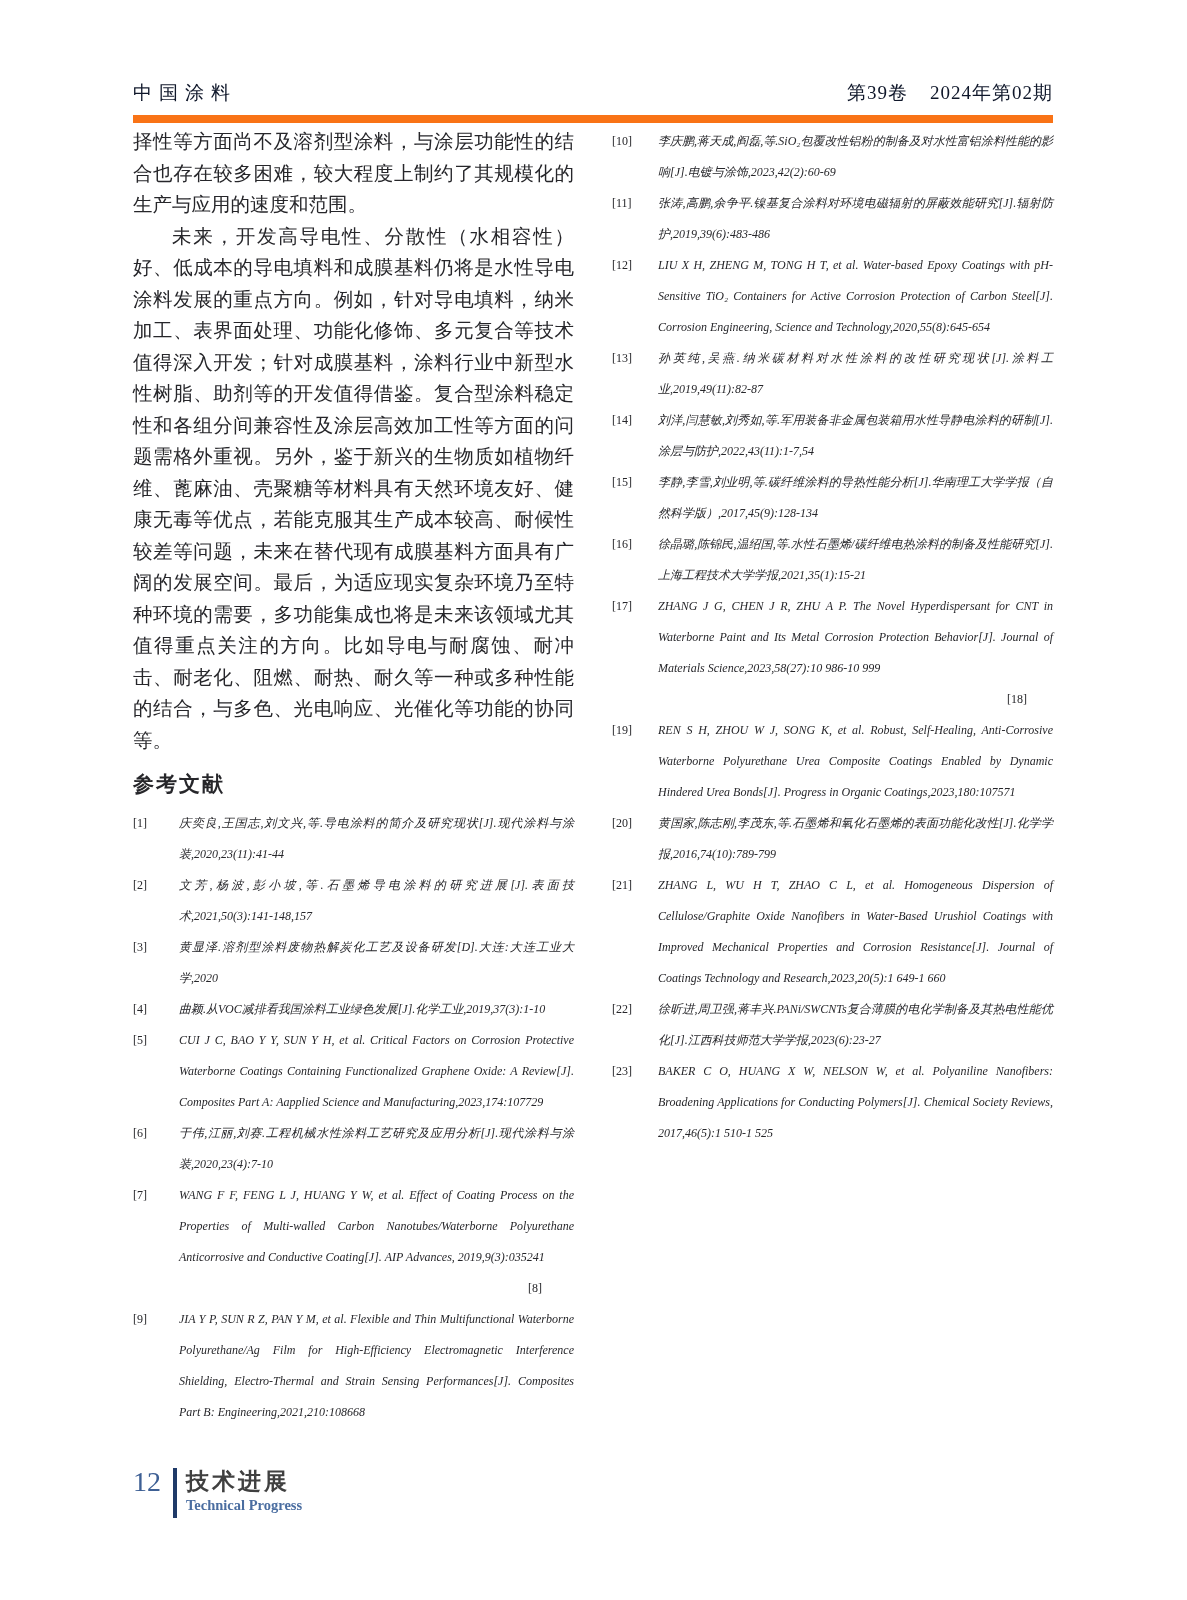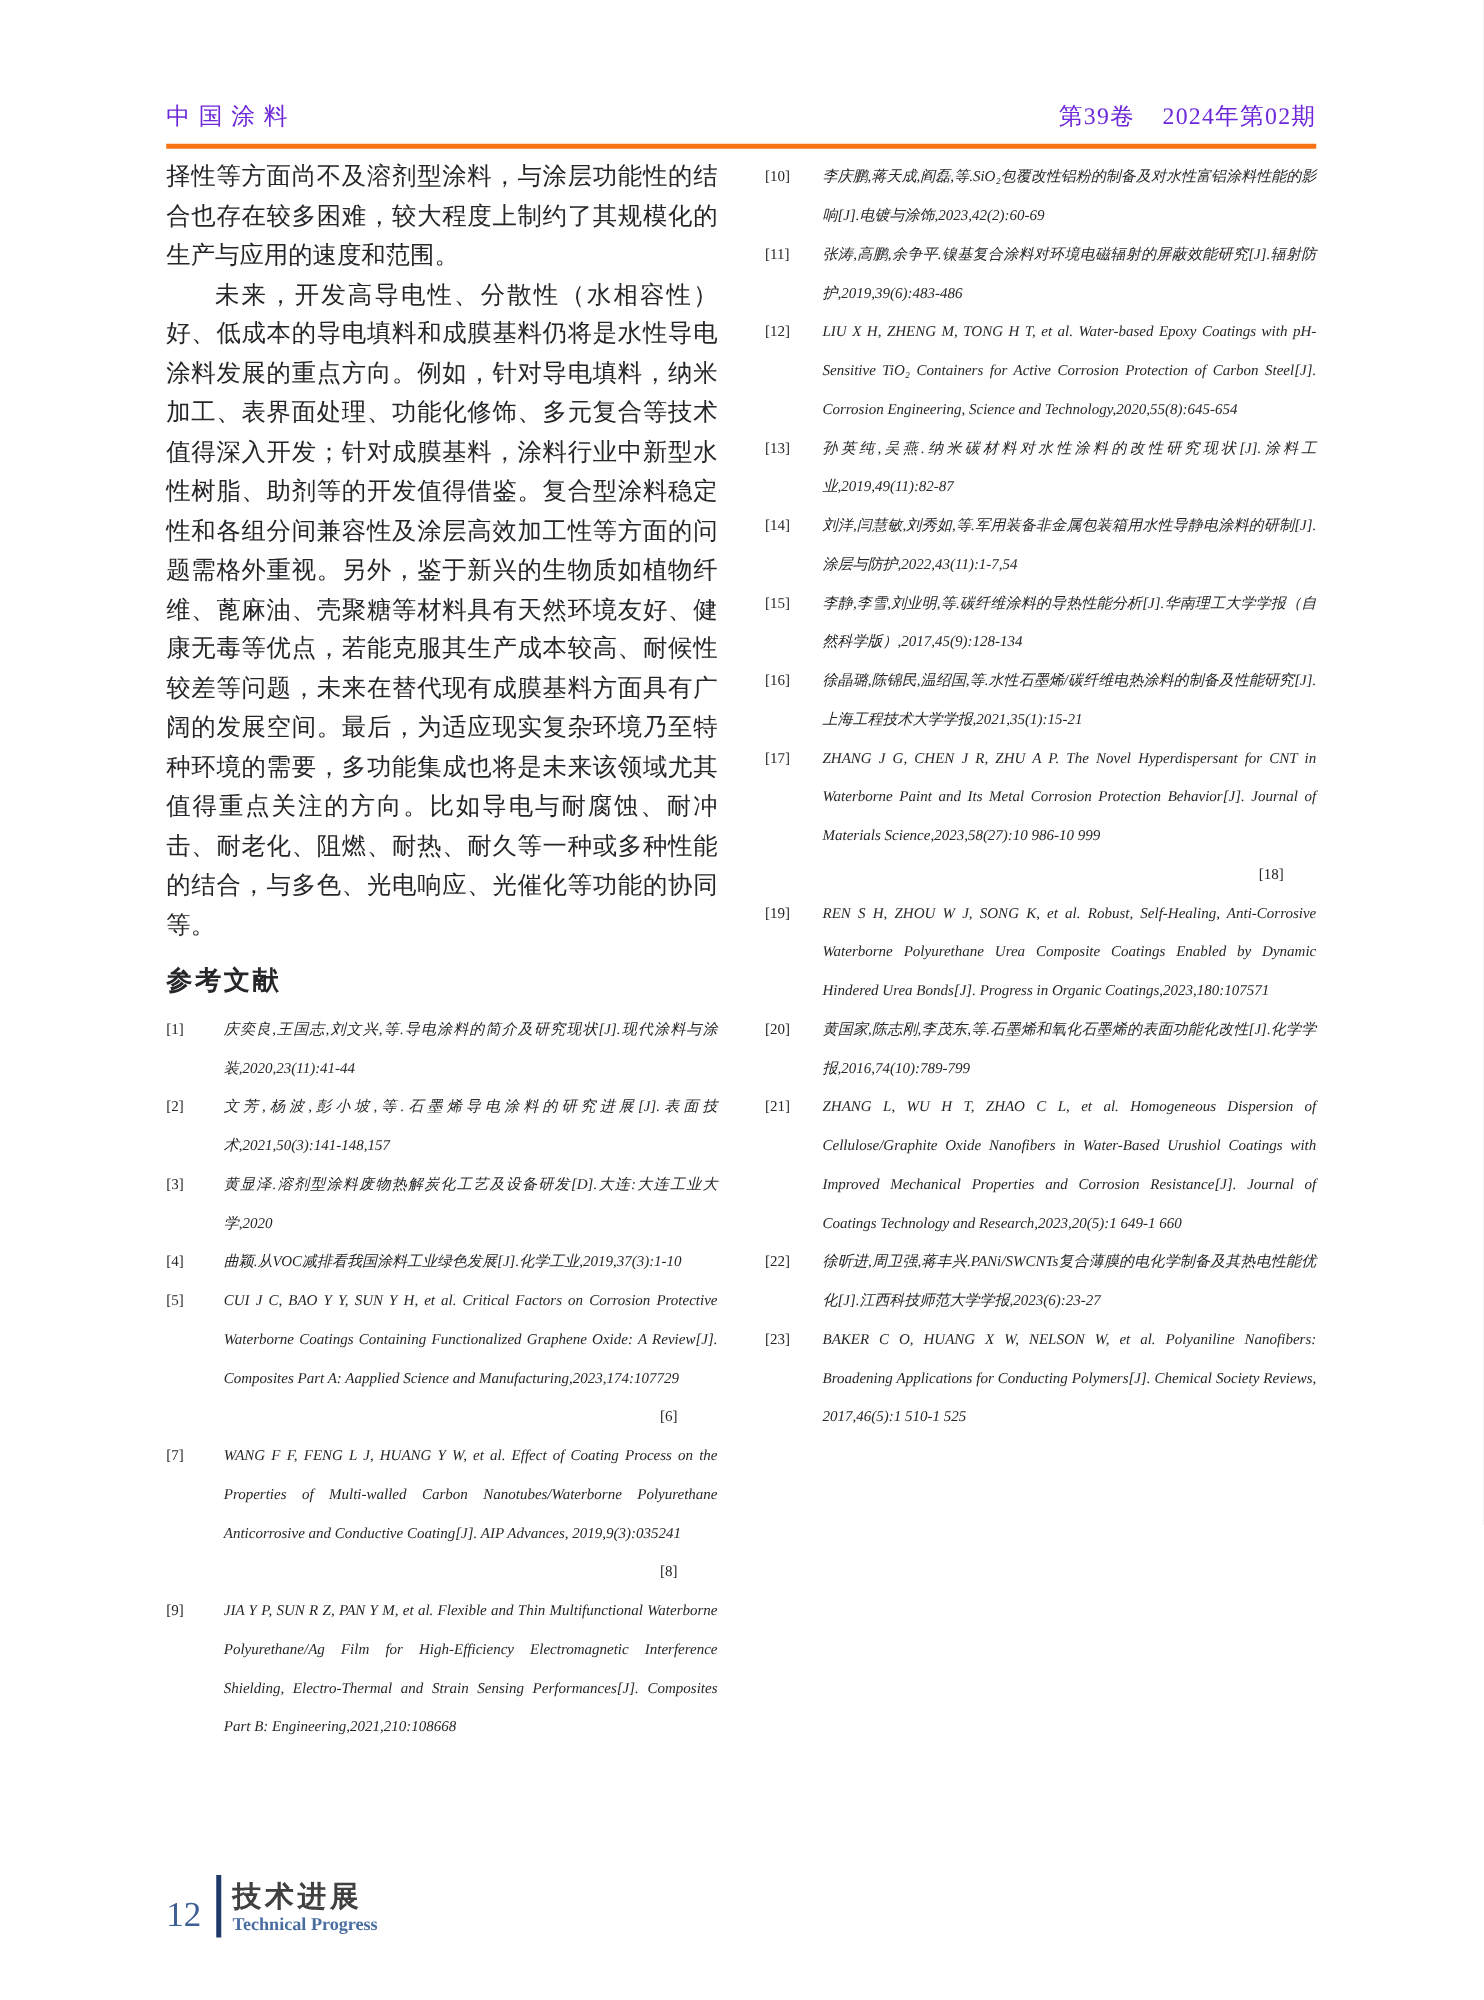--- a/index.html
+++ b/index.html
@@ -10,22 +10,22 @@
     background:#ffffff;
     font-family:"Liberation Serif","DejaVu Serif",serif;
     color:#26262a;
     overflow:hidden;
   }
   
   .header{
     position:absolute;left:133px;right:134px;top:80px;
     display:flex;justify-content:space-between;align-items:flex-end;
     padding-bottom:9px;
-    border-bottom:4px solid #f97316;
-    color:#6d28d9;
+    border-bottom:8px solid #f97316;
+    color:#0f172a;
     font-size:19px;
   }
   .journal-name{letter-spacing:7px;}
   .vol-issue span{letter-spacing:1px;}
   .vol-issue .vol{margin-right:22px;}
   
   .content{
     position:absolute;left:133px;top:126px;width:920px;
     display:flex;gap:38px;
   }
@@ -46,22 +46,22 @@
     letter-spacing:2px;
   }
   .ref{
     display:flex;
     font-size:12px;line-height:31px;justify-content:flex-end;
   }
   .ref-id{flex:0 0 46px;}
   .ref-text{flex:1;text-align:justify;font-style:italic;}
   
   .footer{
-    position:absolute;left:133px;top:1500px;
-    display:flex;align-items:flex-end;
+    position:absolute;left:133px;top:1468px;
+    display:flex;align-items:flex-start;
   }
   .page-number{
     font-size:28px;color:#3d5f94;
     margin-right:12px;margin-bottom:3px;
     line-height:1;
   }
   .footer-bar{
     width:4px;height:50px;background:#1f3a68;
     margin-right:9px;
   }
@@ -112,20 +112,21 @@
           <div class="ref">
             <span class="ref-id">[4]</span>
             <span class="ref-text">曲颖.从VOC减排看我国涂料工业绿色发展[J].化学工业,2019,37(3):1-10</span>
           </div>
           <div class="ref">
             <span class="ref-id">[5]</span>
             <span class="ref-text">CUI J C, BAO Y Y, SUN Y H, et al. Critical Factors on Corrosion Protective Waterborne Coatings Containing Functionalized Graphene Oxide: A Review[J]. Composites Part A: Aapplied Science and Manufacturing,2023,174:107729</span>
           </div>
           <div class="ref">
             <span class="ref-id">[6]</span>
+            <span class="ref-text">于伟,江丽,刘赛.工程机械水性涂料工艺研究及应用分析[J].现代涂料与涂装,2020,23(4):7-10</span>
           </div>
           <div class="ref">
             <span class="ref-id">[7]</span>
             <span class="ref-text">WANG F F, FENG L J, HUANG Y W, et al. Effect of Coating Process on the Properties of Multi-walled Carbon Nanotubes/Waterborne Polyurethane Anticorrosive and Conductive Coating[J]. AIP Advances, 2019,9(3):035241</span>
           </div>
           <div class="ref">
             <span class="ref-id">[8]</span>
           </div>
           <div class="ref">
             <span class="ref-id">[9]</span>

